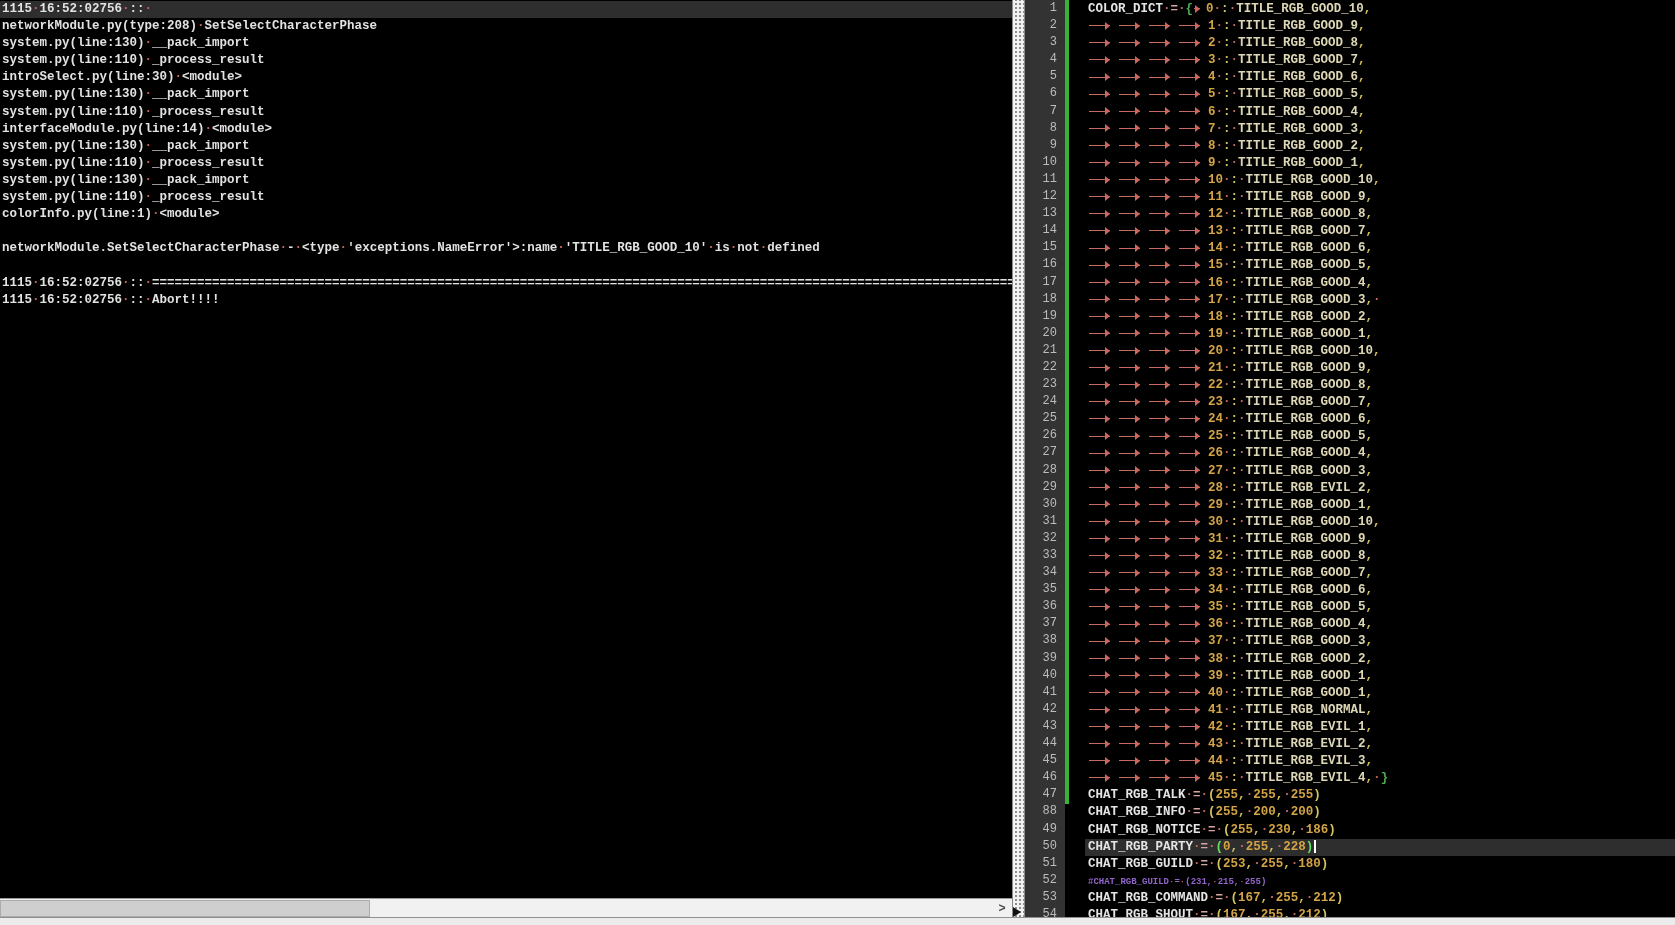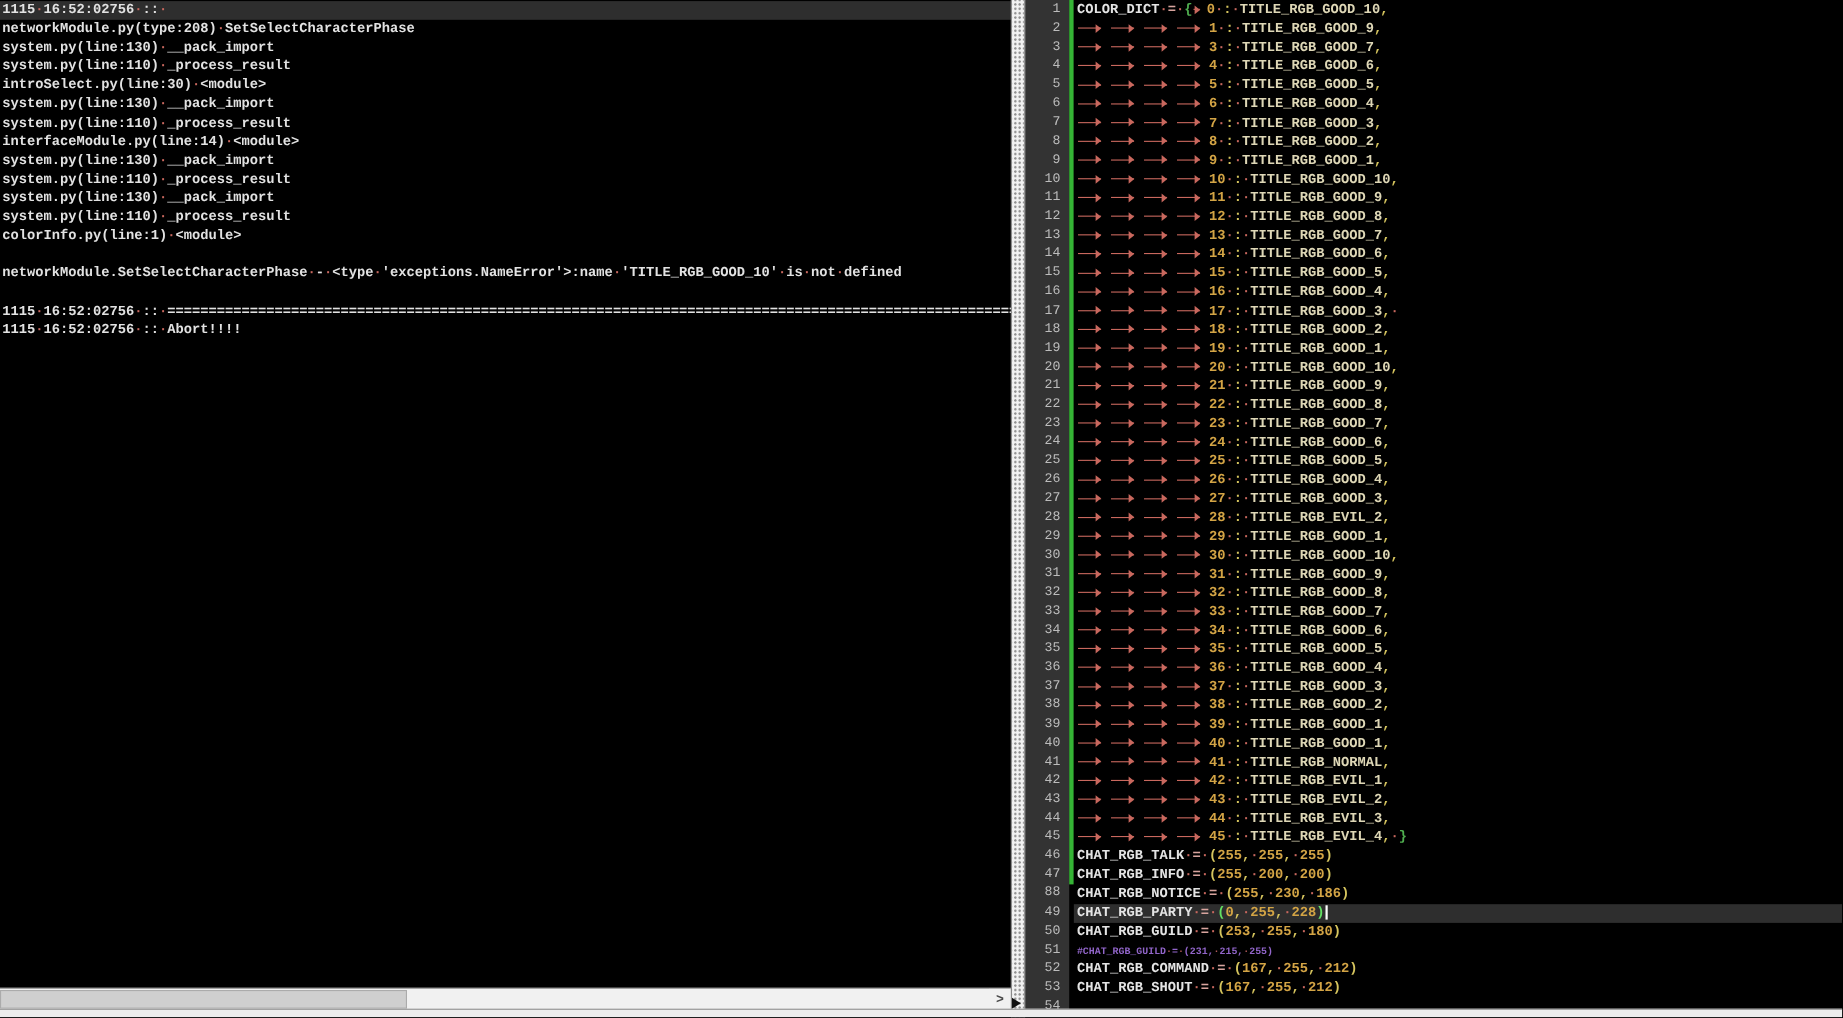--- a/index.html
+++ b/index.html
@@ -1,19 +1,19 @@
 <!DOCTYPE html>
 <html style="--c-log_text: #e2e2e2; --c-whitespace_mark: #c9685e; --c-selection_bg: #2e2e2e; --c-current_line_bg: #2e2e2e; --c-gutter_bg: #333333; --c-line_number: #bcbcbc; --c-change_bar: #35b435; --c-identifier: #e4e4e4; --c-dict_value: #ded7b6; --c-number: #d3a445; --c-operator: #d6c55e; --c-equals: #d8a49e; --c-brace: #4fae4f; --c-brace_match: #63e063; --c-comment: #9165c9;"><head>
 <meta charset="utf-8">
 <style>
   html,body{margin:0;padding:0;background:#000;}
   .app{position:relative;width:1675px;height:925px;background:#000;overflow:hidden;
        font-family:"Liberation Mono","DejaVu Sans Mono",monospace;display:flex;}
   
-  .pane-left{position:relative;width:919px;height:925px;background:#000;overflow:hidden;flex:none;}
+  .pane-left{position:relative;width:1012px;height:925px;background:#000;overflow:hidden;flex:none;}
   .log-lines{position:absolute;left:0;top:1px;right:0;overflow:hidden;}
   .lline{height:17.1px;line-height:17.1px;white-space:nowrap;padding-left:2px;
          font-size:12.5px;font-weight:bold;color:var(--c-log_text,#e2e2e2);}
   .lline.hl{background:var(--c-selection_bg,#2e2e2e);}
   .d{color:var(--c-whitespace_mark,#c5655b);}
   
   .hscroll{position:absolute;left:0;right:0;bottom:7px;height:19px;background:#f1f1f1;
            border-top:1px solid #9b9b9b;}
   .hthumb{position:absolute;left:0;top:1px;bottom:1px;width:370px;background:#cfcfcf;
           border:1px solid #ababab;box-sizing:border-box;}
@@ -30,21 +30,21 @@
   .tri{position:absolute;left:0px;bottom:8px;width:0;height:0;z-index:31;
        border-top:5px solid transparent;border-bottom:5px solid transparent;
        border-left:8px solid #111;}
   
   .pane-right{position:relative;flex:1;height:925px;background:#000;overflow:hidden;}
   .gutter{position:absolute;left:0;top:0;bottom:0;width:40px;background:var(--c-gutter_bg,#333);}
   .lnum{height:17.1px;line-height:17.1px;text-align:right;padding-right:8px;
         font-size:12px;color:var(--c-line_number,#bcbcbc);}
   .change-bar{position:absolute;left:40px;top:0;width:4px;height:804px;
               background:var(--c-change_bar,#35b435);}
-  .code{position:absolute;left:44px;top:1px;right:0;bottom:0;overflow:hidden;}
+  .code{position:absolute;left:44px;top:1px;right:0;bottom:0;overflow:hidden;padding-left:16px;}
   .cline{height:17.1px;line-height:17.1px;white-space:nowrap;padding-left:3px;
          font-size:12.5px;font-weight:bold;color:var(--c-identifier,#e4e4e4);}
   .cline.cur{background:var(--c-current_line_bg,#2e2e2e);}
   .id{color:var(--c-identifier,#e4e4e4);}
   .v{color:var(--c-dict_value,#ded7b6);}
   .n{color:var(--c-number,#d3a445);}
   .o{color:var(--c-operator,#d6c55e);}
   .eq{color:var(--c-equals,#d8a49e);}
   .br{color:var(--c-brace,#4fae4f);}
   .bm{color:var(--c-brace_match,#63e063);}
@@ -152,20 +152,21 @@
         <div class="lnum">50</div>
         <div class="lnum">51</div>
         <div class="lnum">52</div>
         <div class="lnum">53</div>
         <div class="lnum">54</div>
       </div>
     <div class="change-bar"></div>
     <div class="code" id="code">
         <div class="cline"><span class="id">COLOR_DICT</span><span class="d">·</span><span class="eq">=</span><span class="d">·</span><span class="br">{</span><span class="ar s"></span><span class="n">0</span><span class="d">·</span><span class="o">:</span><span class="d">·</span><span class="v">TITLE_RGB_GOOD_10</span><span class="o">,</span></div>
         <div class="cline"><span class="ar"></span><span class="ar"></span><span class="ar"></span><span class="ar"></span><span class="n">1</span><span class="d">·</span><span class="o">:</span><span class="d">·</span><span class="v">TITLE_RGB_GOOD_9</span><span class="o">,</span></div>
+        <div class="cline"><span class="ar"></span><span class="ar"></span><span class="ar"></span><span class="ar"></span><span class="n">2</span><span class="d">·</span><span class="o">:</span><span class="d">·</span><span class="v">TITLE_RGB_GOOD_8</span><span class="o">,</span></div>
         <div class="cline"><span class="ar"></span><span class="ar"></span><span class="ar"></span><span class="ar"></span><span class="n">3</span><span class="d">·</span><span class="o">:</span><span class="d">·</span><span class="v">TITLE_RGB_GOOD_7</span><span class="o">,</span></div>
         <div class="cline"><span class="ar"></span><span class="ar"></span><span class="ar"></span><span class="ar"></span><span class="n">4</span><span class="d">·</span><span class="o">:</span><span class="d">·</span><span class="v">TITLE_RGB_GOOD_6</span><span class="o">,</span></div>
         <div class="cline"><span class="ar"></span><span class="ar"></span><span class="ar"></span><span class="ar"></span><span class="n">5</span><span class="d">·</span><span class="o">:</span><span class="d">·</span><span class="v">TITLE_RGB_GOOD_5</span><span class="o">,</span></div>
         <div class="cline"><span class="ar"></span><span class="ar"></span><span class="ar"></span><span class="ar"></span><span class="n">6</span><span class="d">·</span><span class="o">:</span><span class="d">·</span><span class="v">TITLE_RGB_GOOD_4</span><span class="o">,</span></div>
         <div class="cline"><span class="ar"></span><span class="ar"></span><span class="ar"></span><span class="ar"></span><span class="n">7</span><span class="d">·</span><span class="o">:</span><span class="d">·</span><span class="v">TITLE_RGB_GOOD_3</span><span class="o">,</span></div>
         <div class="cline"><span class="ar"></span><span class="ar"></span><span class="ar"></span><span class="ar"></span><span class="n">8</span><span class="d">·</span><span class="o">:</span><span class="d">·</span><span class="v">TITLE_RGB_GOOD_2</span><span class="o">,</span></div>
         <div class="cline"><span class="ar"></span><span class="ar"></span><span class="ar"></span><span class="ar"></span><span class="n">9</span><span class="d">·</span><span class="o">:</span><span class="d">·</span><span class="v">TITLE_RGB_GOOD_1</span><span class="o">,</span></div>
         <div class="cline"><span class="ar"></span><span class="ar"></span><span class="ar"></span><span class="ar"></span><span class="n">10</span><span class="d">·</span><span class="o">:</span><span class="d">·</span><span class="v">TITLE_RGB_GOOD_10</span><span class="o">,</span></div>
         <div class="cline"><span class="ar"></span><span class="ar"></span><span class="ar"></span><span class="ar"></span><span class="n">11</span><span class="d">·</span><span class="o">:</span><span class="d">·</span><span class="v">TITLE_RGB_GOOD_9</span><span class="o">,</span></div>
         <div class="cline"><span class="ar"></span><span class="ar"></span><span class="ar"></span><span class="ar"></span><span class="n">12</span><span class="d">·</span><span class="o">:</span><span class="d">·</span><span class="v">TITLE_RGB_GOOD_8</span><span class="o">,</span></div>

